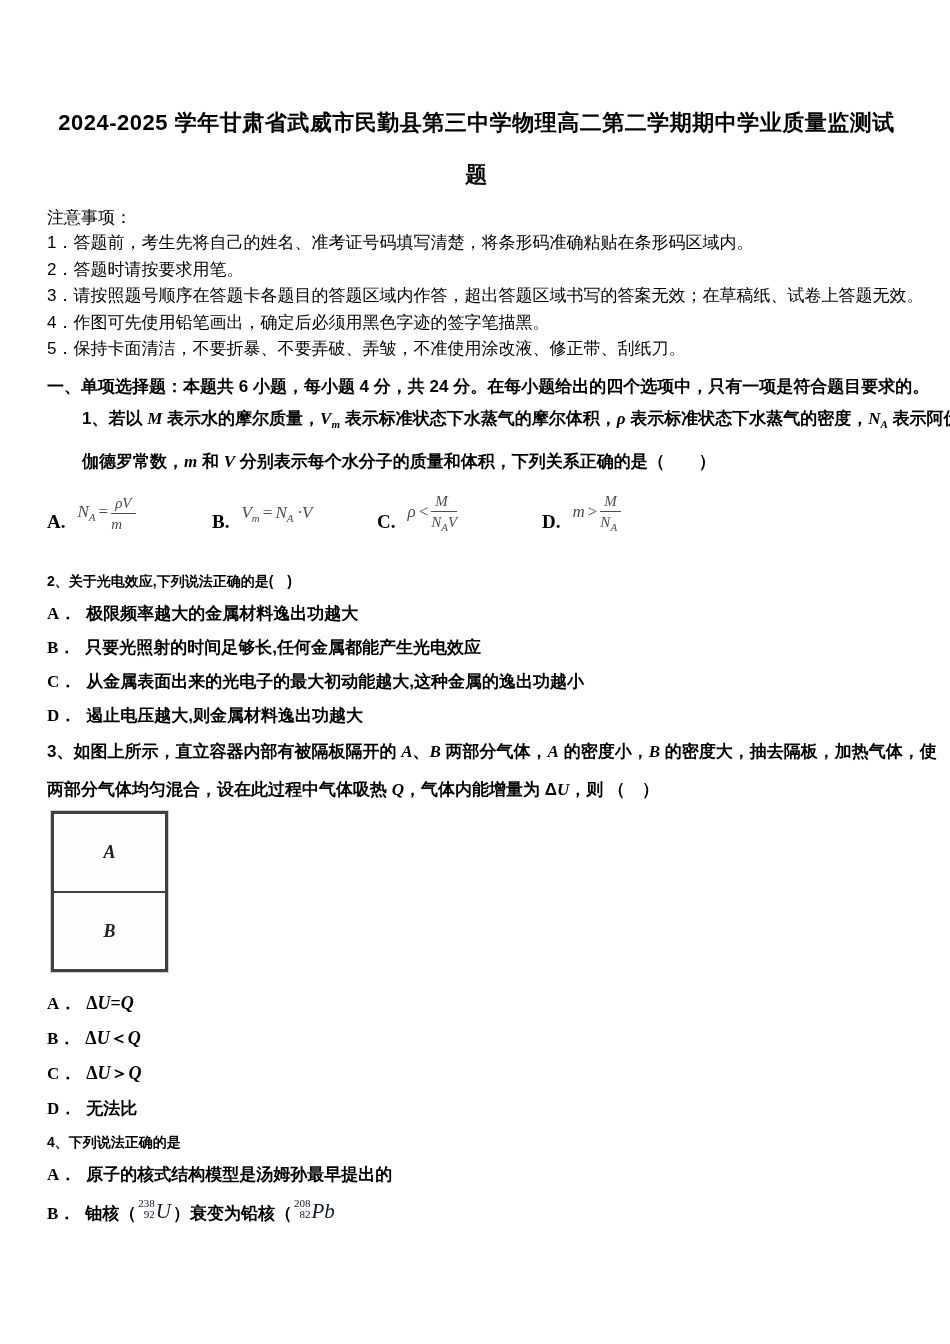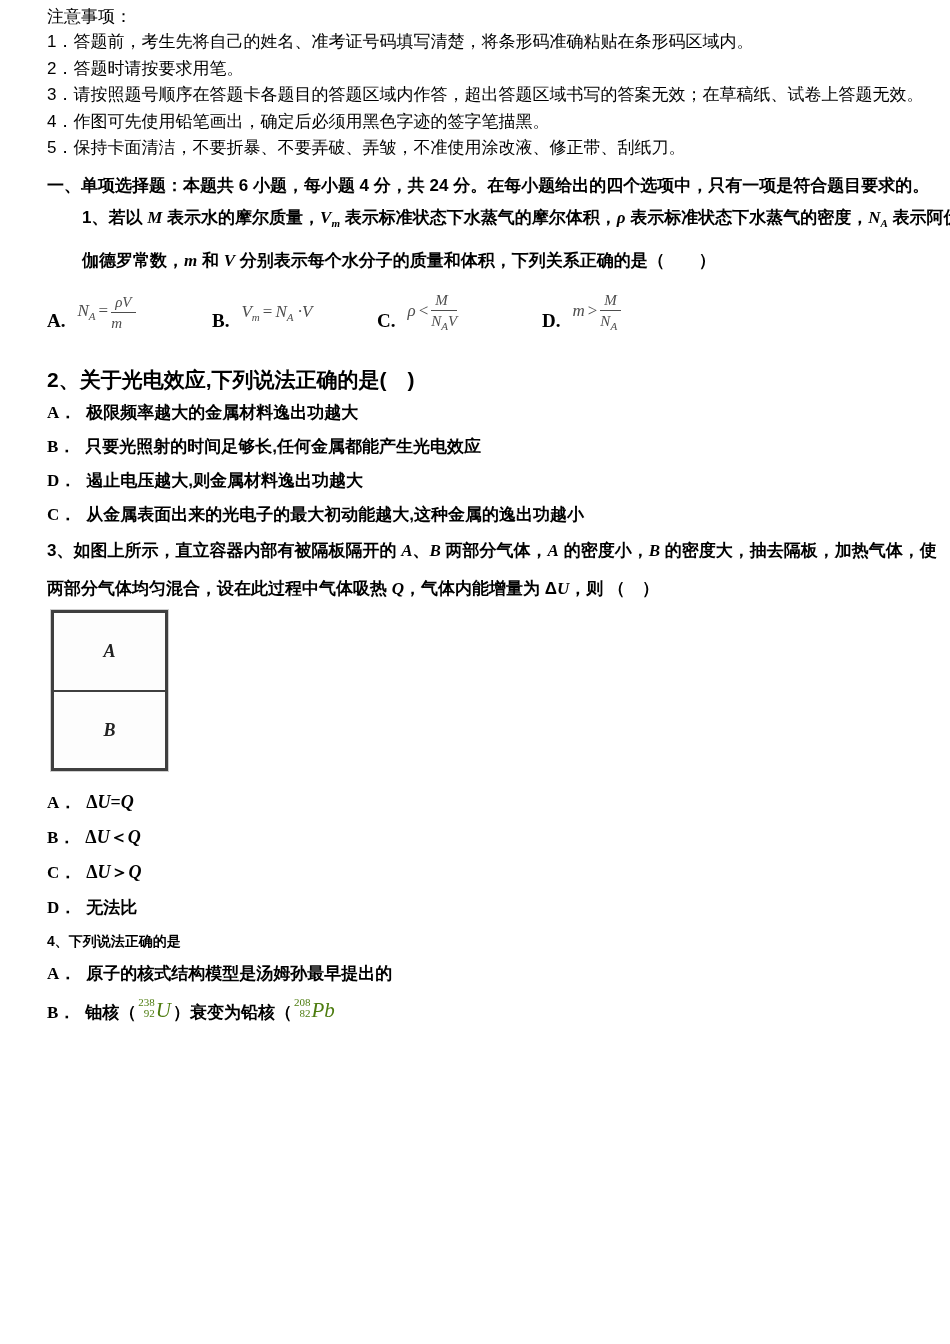--- a/index.html
+++ b/index.html
@@ -105,21 +105,21 @@
     font-weight: bold;
     margin-right: 10px;
   }
   .omath {
     font-family: "Liberation Serif", serif;
     font-weight: bold;
     font-size: 18px;
   }
   .omath i { font-style: italic; }
 
-  .q2-heading { margin-top: 24px; font-size: 21px; font-weight: bold; line-height: 28px; }
+  .q2-heading { margin-top: 24px; font-size: 14px; font-weight: bold; line-height: 28px; }
   .q2-opts { margin-top: 2px; }
   .q3-opts { margin-top: 14px; }
   .q4-heading { font-size: 14px; font-weight: bold; line-height: 32px; margin-top: 0; }
   .q4-a { line-height: 34px; }
   .q4-b { line-height: 44px; }
 
   
   .fig-box {
     margin-top: 2px;
     margin-left: 4px;
@@ -143,21 +143,21 @@
     font-weight: bold;
     font-style: italic;
     font-size: 18px;
     color: #222;
   }
 
   
   .nuclide {
     display: inline-flex;
     align-items: center;
-    color: #4d7c0f;
+    color: #0f172a;
     vertical-align: middle;
     position: relative;
     top: -6px;
     margin: 0 2px;
   }
   .nstack {
     display: inline-flex;
     flex-direction: column;
     align-items: flex-end;
     font-family: "Liberation Serif", serif;
@@ -174,20 +174,24 @@
     line-height: 21px;
     position: relative;
     top: 3px;
   }
 </style>
 </head>
 <body>
 
 <div class="page">
 
+  <h1 class="title">
+    <div class="nowrap">2024-2025 学年甘肃省武威市民勤县第三中学物理高二第二学期期中学业质量监测试</div>
+    <div>题</div>
+  </h1>
 
   <div class="notice">
     <div class="notice-heading nowrap">注意事项：</div>
     <div class="notice-item nowrap">1．答题前，考生先将自己的姓名、准考证号码填写清楚，将条形码准确粘贴在条形码区域内。</div>
     <div class="notice-item nowrap">2．答题时请按要求用笔。</div>
     <div class="notice-item nowrap">3．请按照题号顺序在答题卡各题目的答题区域内作答，超出答题区域书写的答案无效；在草稿纸、试卷上答题无效。</div>
     <div class="notice-item nowrap">4．作图可先使用铅笔画出，确定后必须用黑色字迹的签字笔描黑。</div>
     <div class="notice-item nowrap">5．保持卡面清洁，不要折暴、不要弄破、弄皱，不准使用涂改液、修正带、刮纸刀。</div>
   </div>
 
@@ -231,22 +235,22 @@
             <span class="den"><span>N</span><sub>A</sub></span>
           </span>
       </span>
     </div>
   </div>
 
   <div class="q2-heading nowrap">2、关于光电效应,下列说法正确的是(　)</div>
   <div class="q2-opts">
     <div class="opt-line nowrap"><span class="olabel">A．</span><span>极限频率越大的金属材料逸出功越大</span></div>
     <div class="opt-line nowrap"><span class="olabel">B．</span><span>只要光照射的时间足够长,任何金属都能产生光电效应</span></div>
+    <div class="opt-line nowrap"><span class="olabel">C．</span><span>从金属表面出来的光电子的最大初动能越大,这种金属的逸出功越小</span></div>
     <div class="opt-line nowrap"><span class="olabel">D．</span><span>遏止电压越大,则金属材料逸出功越大</span></div>
-    <div class="opt-line nowrap"><span class="olabel">C．</span><span>从金属表面出来的光电子的最大初动能越大,这种金属的逸出功越小</span></div>
   </div>
 
   <div class="q-text q3-text">
     <div class="nowrap"><span>3、如图上所示，直立容器内部有被隔板隔开的 </span><i>A</i><span>、</span><i>B</i><span> 两部分气体，</span><i>A</i><span> 的密度小，</span><i>B</i><span> 的密度大，抽去隔板，加热气体，使</span></div>
     <div class="nowrap"><span>两部分气体均匀混合，设在此过程中气体吸热 </span><i>Q</i><span>，气体内能增量为 Δ</span><i>U</i><span>，则 （　）</span></div>
   </div>
 
   <div class="fig-box">
     <div class="fig-cell fig-cell-top">
       <span class="fig-label">A</span>

